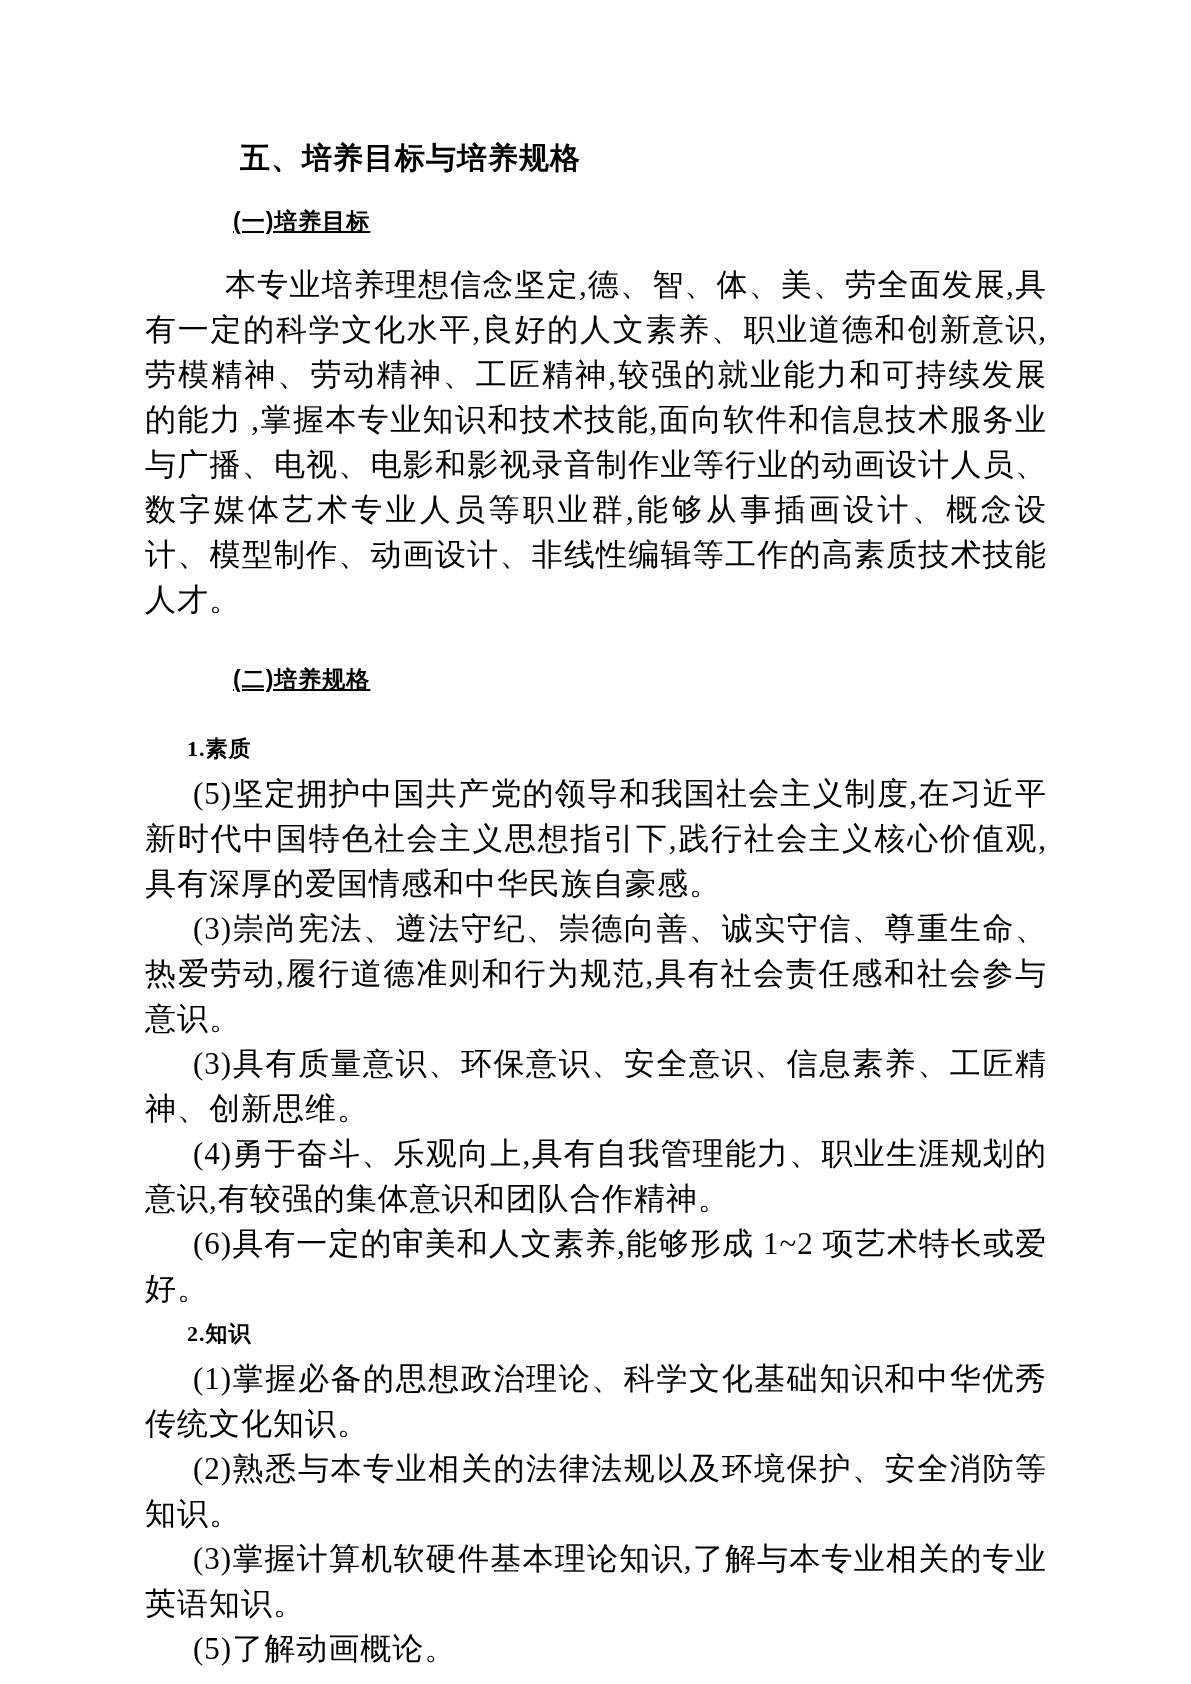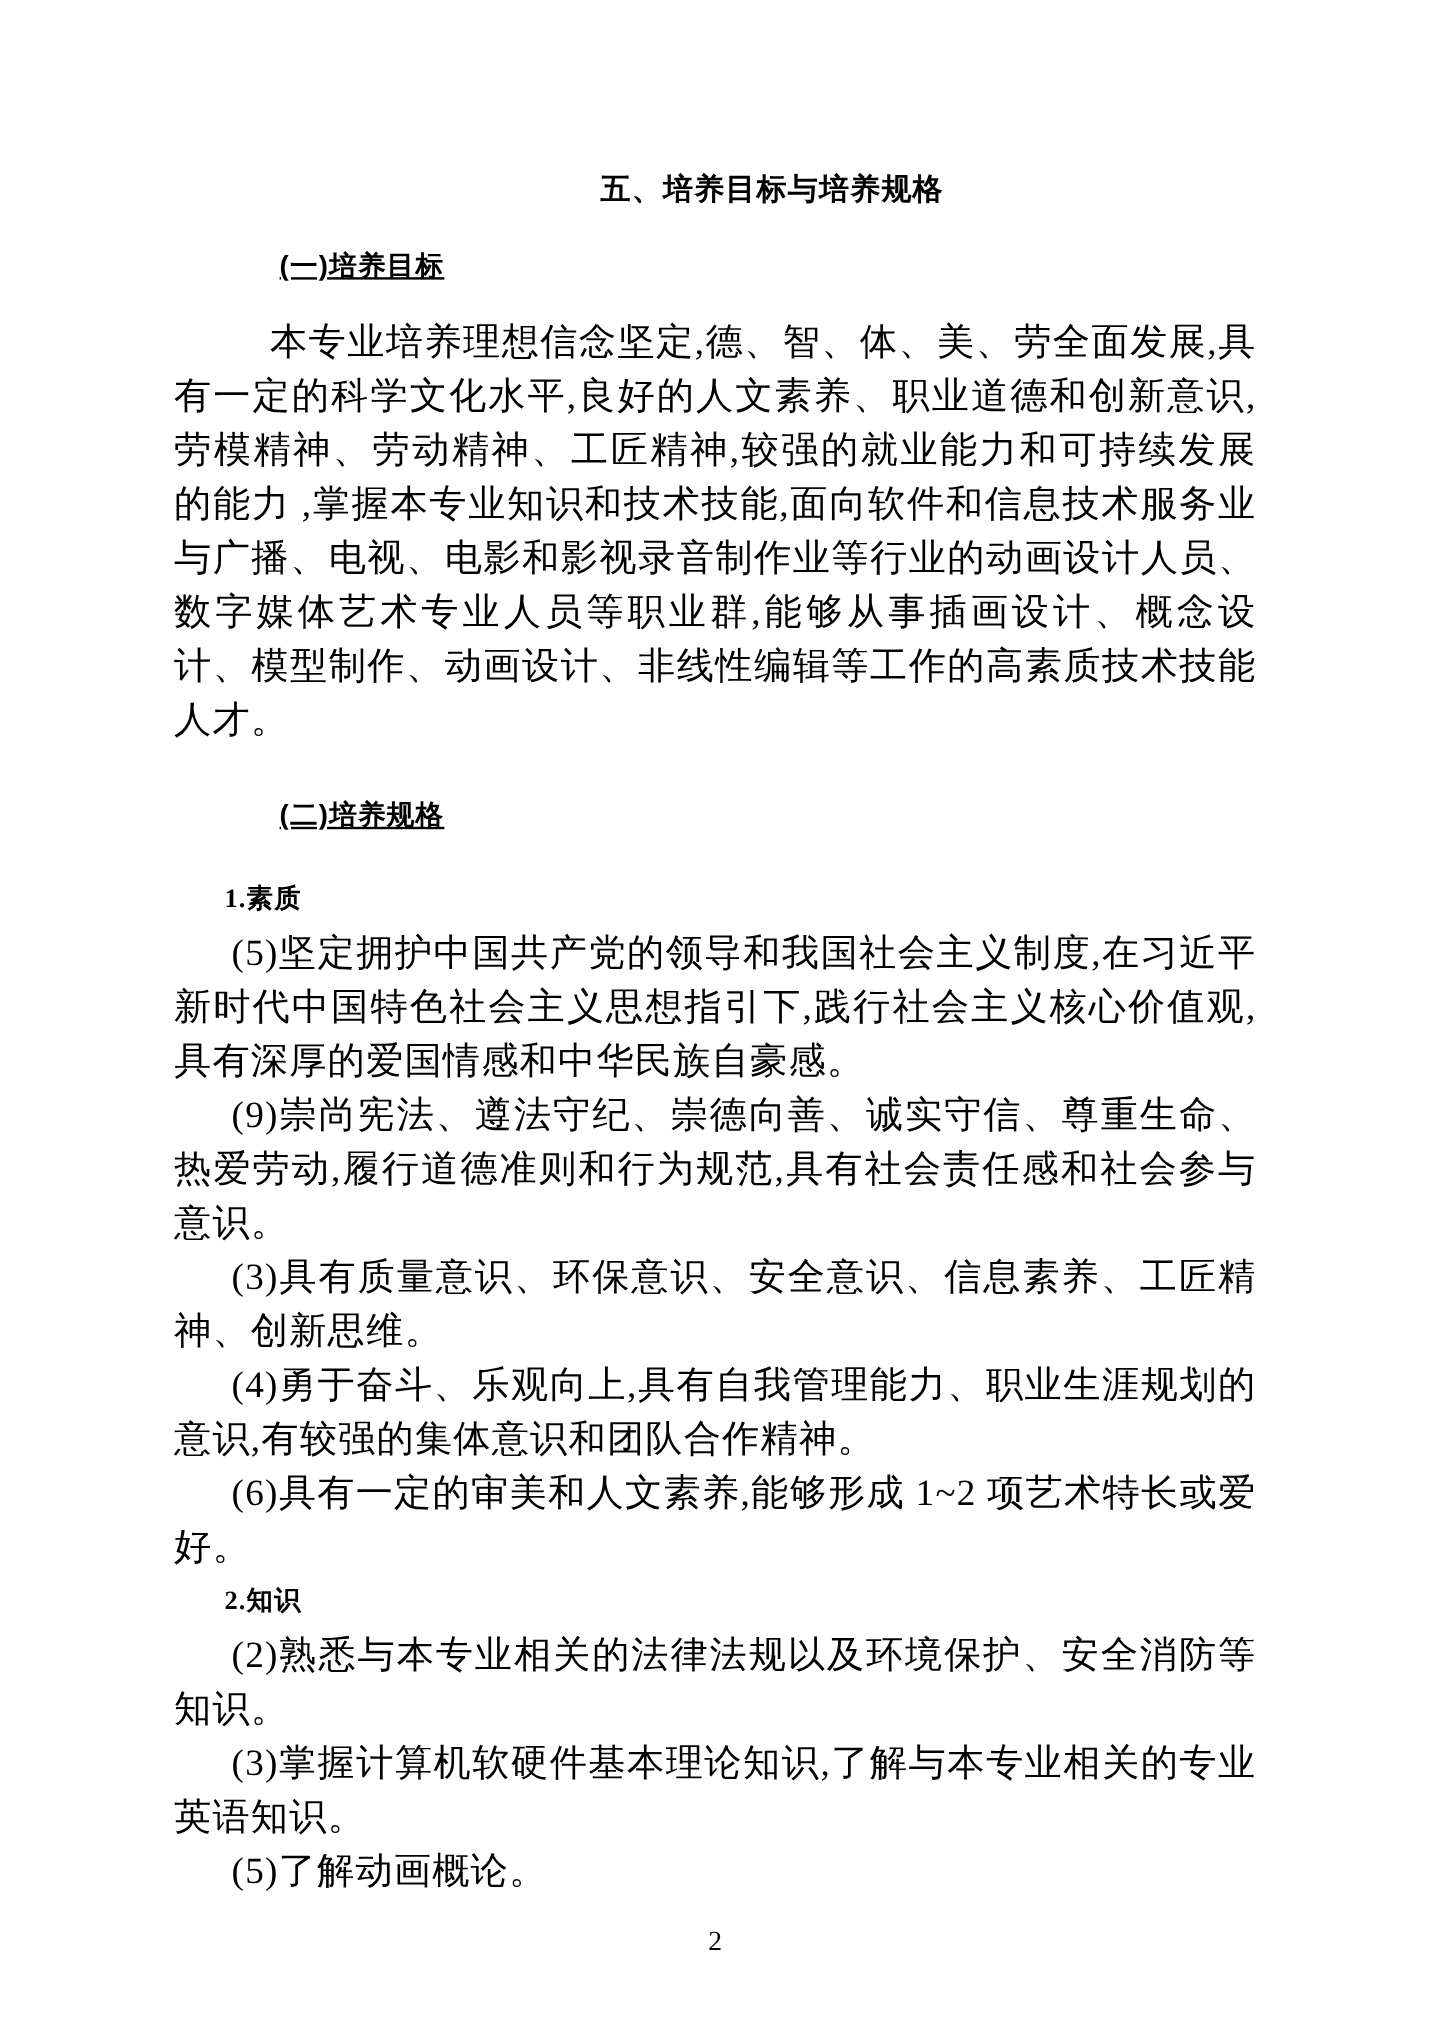--- a/index.html
+++ b/index.html
@@ -17,25 +17,24 @@
   .page {
     box-sizing: border-box;
     width: 1191px;
     height: 1684px;
     padding: 140px 144px 0 145px;
     position: relative;
   }
   .doc-title {
     font-family: "Liberation Sans", "DejaVu Sans", sans-serif;
     font-weight: bold;
-    font-size: 25px;
+    font-size: 30px;
     line-height: 36px;
     margin: 0 0 28px 95px;
     letter-spacing: 1px;
-    text-align: center;
   }
   .section-heading {
     font-family: "Liberation Sans", "DejaVu Sans", sans-serif;
     font-weight: bold;
     font-size: 23px;
     line-height: 34px;
     margin: 0 0 0 88px;
     letter-spacing: 1px;
     text-decoration: underline;
   }
@@ -75,26 +74,27 @@
 
   <h2 class="section-heading heading-objective">(一)培养目标</h2>
 
   <p class="body-text para-indent">本专业培养理想信念坚定,德、智、体、美、劳全面发展,具有一定的科学文化水平,良好的人文素养、职业道德和创新意识,劳模精神、劳动精神、工匠精神,较强的就业能力和可持续发展的能力 ,掌握本专业知识和技术技能,面向软件和信息技术服务业与广播、电视、电影和影视录音制作业等行业的动画设计人员、数字媒体艺术专业人员等职业群,能够从事插画设计、概念设计、模型制作、动画设计、非线性编辑等工作的高素质技术技能人才。</p>
 
   <h2 class="section-heading heading-spec">(二)培养规格</h2>
 
   <p class="sub-label">1.素质</p>
 
   <p class="body-text item-indent">(5)坚定拥护中国共产党的领导和我国社会主义制度,在习近平新时代中国特色社会主义思想指引下,践行社会主义核心价值观,具有深厚的爱国情感和中华民族自豪感。</p>
-  <p class="body-text item-indent">(9)崇尚宪法、遵法守纪、崇德向善、诚实守信、尊重生命、热爱劳动,履行道德准则和行为规范,具有社会责任感和社会参与意识。</p>
+  <p class="body-text item-indent">(3)崇尚宪法、遵法守纪、崇德向善、诚实守信、尊重生命、热爱劳动,履行道德准则和行为规范,具有社会责任感和社会参与意识。</p>
   <p class="body-text item-indent">(3)具有质量意识、环保意识、安全意识、信息素养、工匠精神、创新思维。</p>
   <p class="body-text item-indent">(4)勇于奋斗、乐观向上,具有自我管理能力、职业生涯规划的意识,有较强的集体意识和团队合作精神。</p>
   <p class="body-text item-indent">(6)具有一定的审美和人文素养,能够形成 1~2 项艺术特长或爱好。</p>
 
   <p class="sub-label">2.知识</p>
 
+  <p class="body-text item-indent">(1)掌握必备的思想政治理论、科学文化基础知识和中华优秀传统文化知识。</p>
   <p class="body-text item-indent">(2)熟悉与本专业相关的法律法规以及环境保护、安全消防等知识。</p>
   <p class="body-text item-indent">(3)掌握计算机软硬件基本理论知识,了解与本专业相关的专业英语知识。</p>
   <p class="body-text item-indent">(5)了解动画概论。</p>
 
   <div class="page-number">2</div>
 
 </div>
 
 </body></html>

